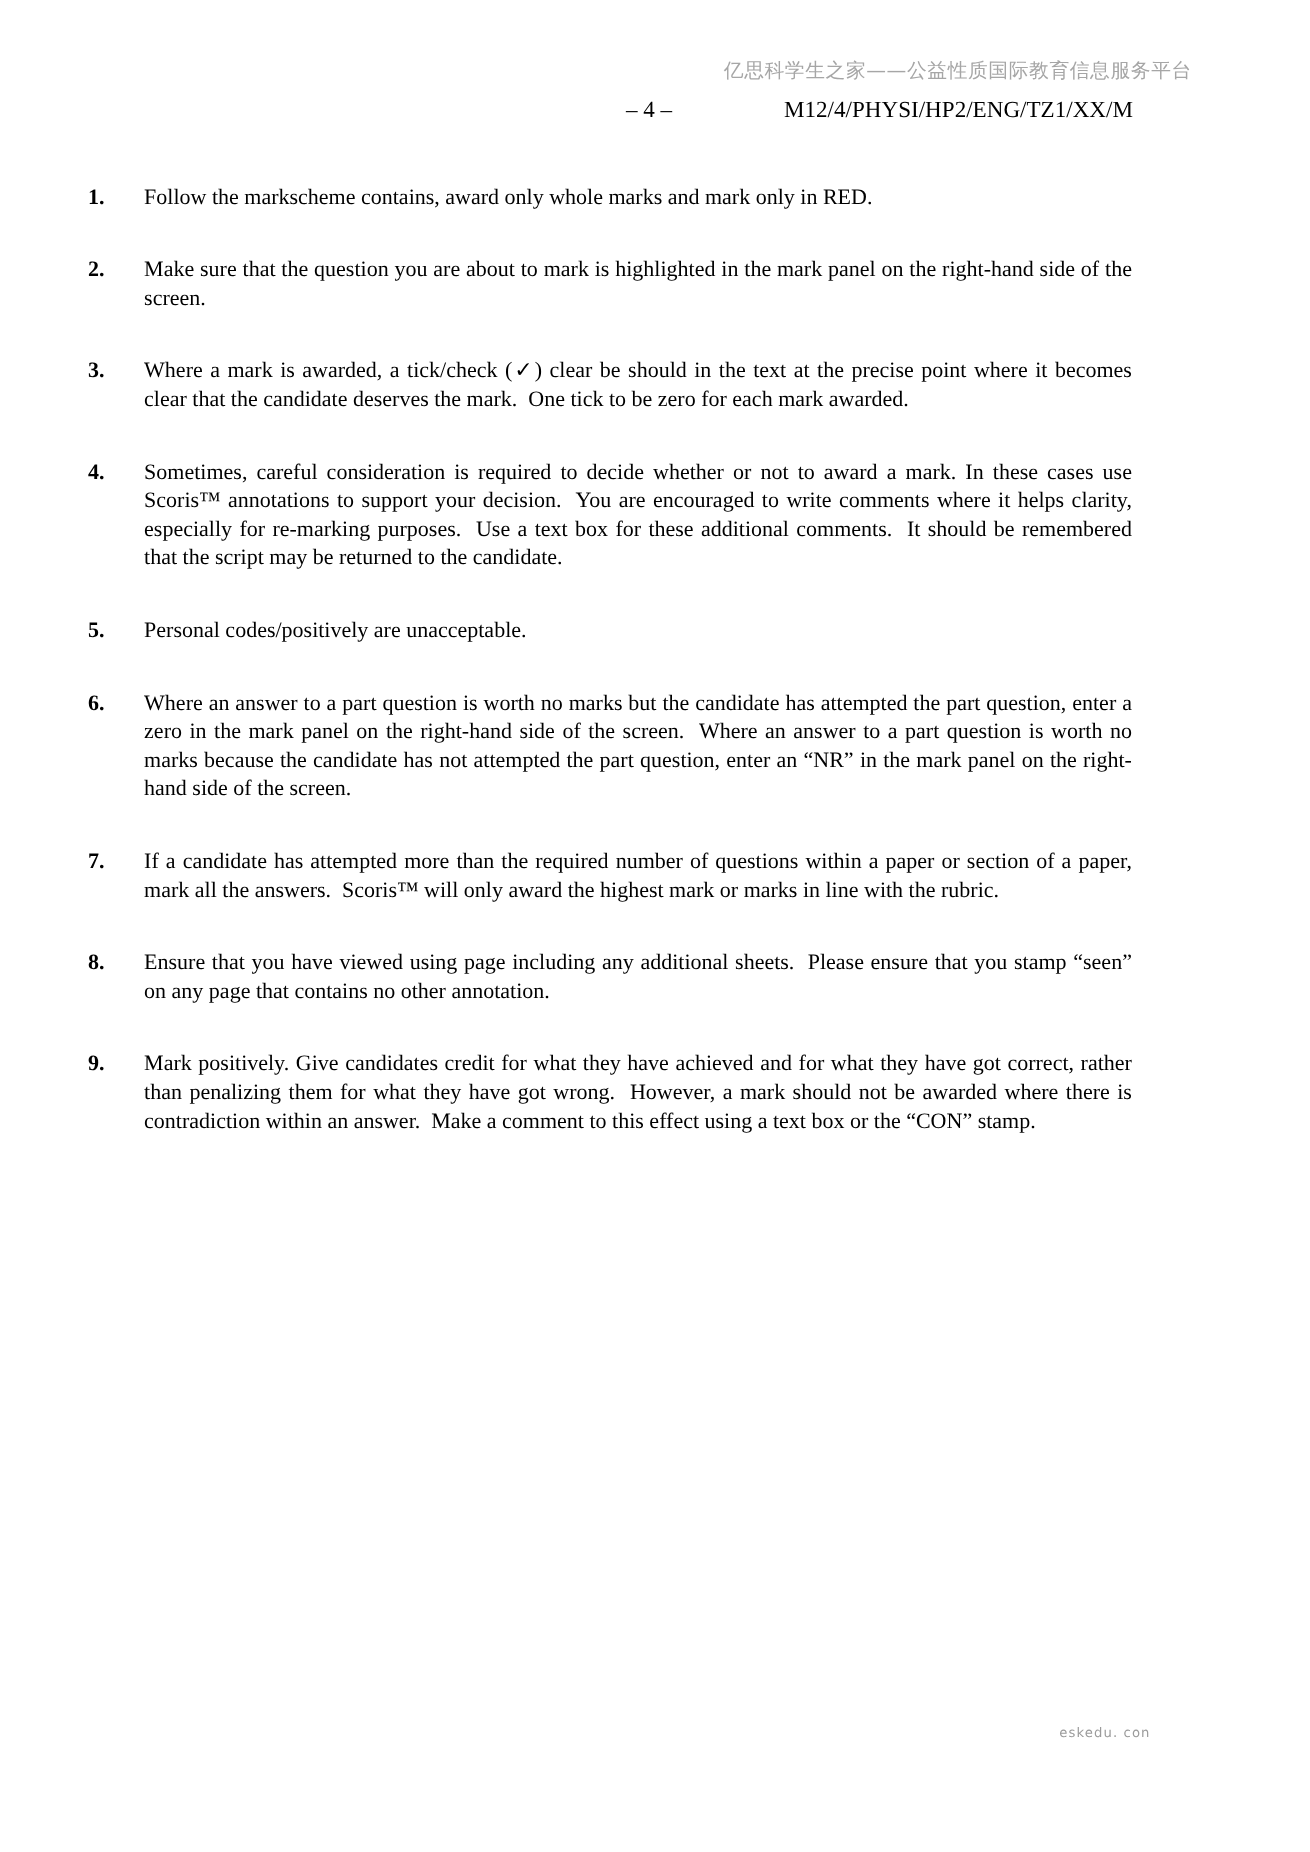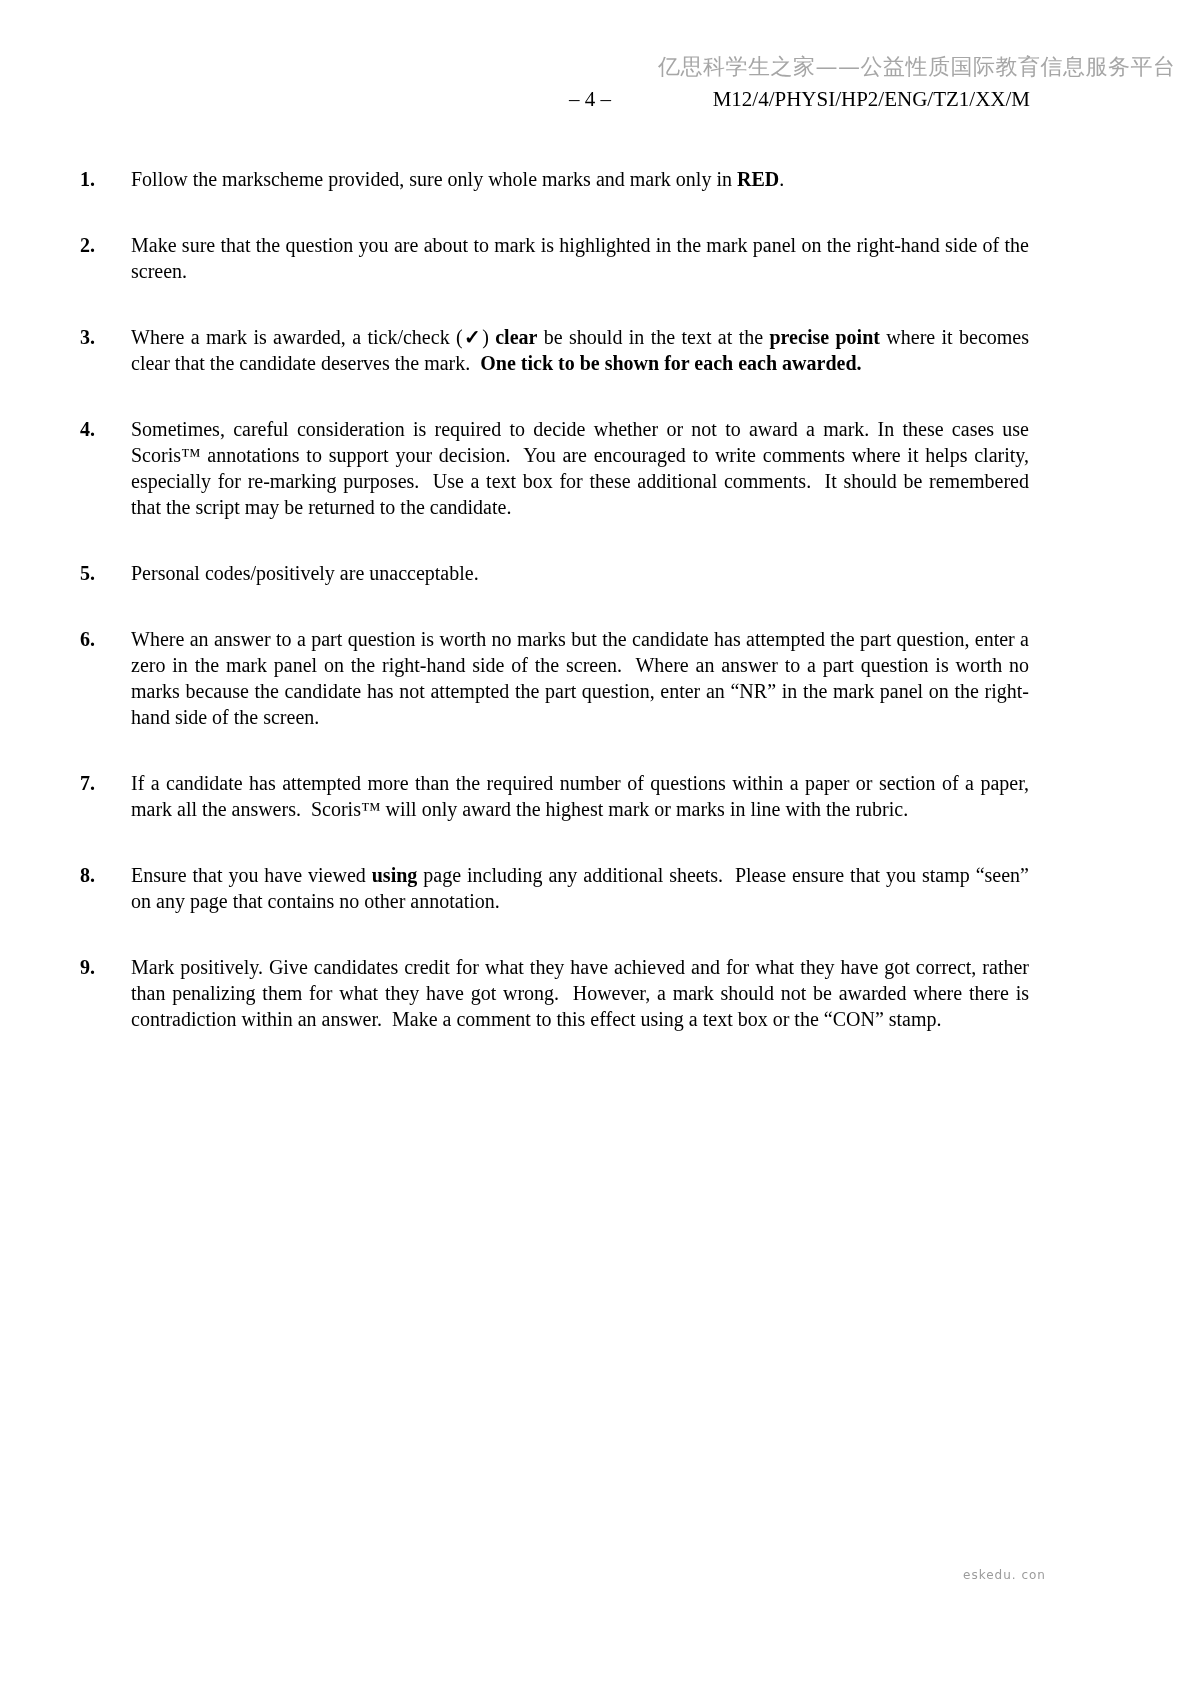--- a/index.html
+++ b/index.html
@@ -11,21 +11,21 @@
     font-family: "Liberation Serif", serif;
     color: var(--color-text, #000000);
     background: var(--color-background, #ffffff);
     overflow: hidden;
   }
   .watermark-top {
     position: absolute;
     top: 52px;
     left: 658px;
     font-family: "DejaVu Sans", sans-serif;
-    font-size: 22px;
+    font-size: 18px;
     letter-spacing: 0.5px;
     color: var(--color-watermark_gray, #a6a6a6);
     white-space: nowrap;
   }
   .page-number {
     position: absolute;
     top: 87px;
     left: 538px;
     width: 104px;
     text-align: center;
@@ -53,21 +53,21 @@
   }
   .instruction .num {
     flex: 0 0 51px;
     width: 51px;
     font-weight: bold;
   }
   .instruction .text {
     flex: 1;
     text-align: justify;
   }
-  .instruction .text span.b { font-weight: bold; }
+  .instruction .text span.b { font-weight: normal; }
   .watermark-bottom {
     position: absolute;
     top: 1568px;
     left: 963px;
     font-family: "DejaVu Sans", sans-serif;
     font-size: 12px;
     letter-spacing: 1px;
     color: var(--color-footer_gray, #9b9b9b);
     white-space: nowrap;
   }
@@ -77,29 +77,29 @@
 
 <div class="watermark-top">亿思科学生之家——公益性质国际教育信息服务平台</div>
 
 <div class="page-number">– 4 –</div>
 
 <div class="doc-code">M12/4/PHYSI/HP2/ENG/TZ1/XX/M</div>
 
 <div class="instructions">
     <div class="instruction">
       <span class="num">1.</span>
-      <span class="text"><span>Follow the markscheme provided, sure only whole marks and mark only in </span><span class="b">RED</span><span>.</span></span>
+      <span class="text"><span>Follow the markscheme contains, award only whole marks and mark only in </span><span class="b">RED</span><span>.</span></span>
     </div>
     <div class="instruction">
       <span class="num">2.</span>
       <span class="text"><span>Make sure that the question you are about to mark is highlighted in the mark panel on the right-hand side of the screen.</span></span>
     </div>
     <div class="instruction">
       <span class="num">3.</span>
-      <span class="text"><span>Where a mark is awarded, a tick/check (</span><span class="b">✓</span><span>) </span><span class="b">clear</span><span> be should in the text at the </span><span class="b">precise point</span><span> where it becomes clear that the candidate deserves the mark.&nbsp; </span><span class="b">One tick to be shown for each each awarded.</span></span>
+      <span class="text"><span>Where a mark is awarded, a tick/check (</span><span class="b">✓</span><span>) </span><span class="b">clear</span><span> be should in the text at the </span><span class="b">precise point</span><span> where it becomes clear that the candidate deserves the mark.&nbsp; </span><span class="b">One tick to be zero for each mark awarded.</span></span>
     </div>
     <div class="instruction">
       <span class="num">4.</span>
       <span class="text"><span>Sometimes, careful consideration is required to decide whether or not to award a mark. In these cases use Scoris™ annotations to support your decision.&nbsp; You are encouraged to write comments where it helps clarity, especially for re-marking purposes.&nbsp; Use a text box for these additional comments.&nbsp; It should be remembered that the script may be returned to the candidate.</span></span>
     </div>
     <div class="instruction">
       <span class="num">5.</span>
       <span class="text"><span>Personal codes/positively are unacceptable.</span></span>
     </div>
     <div class="instruction">

